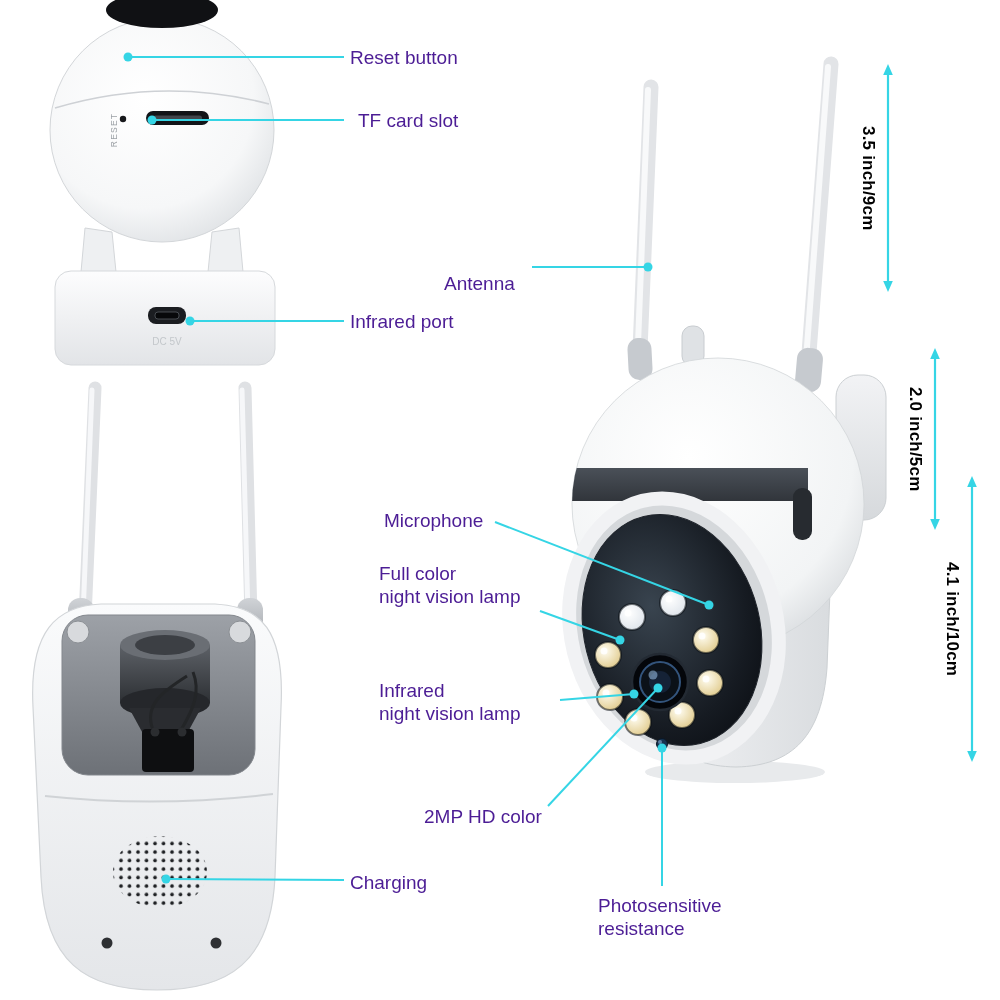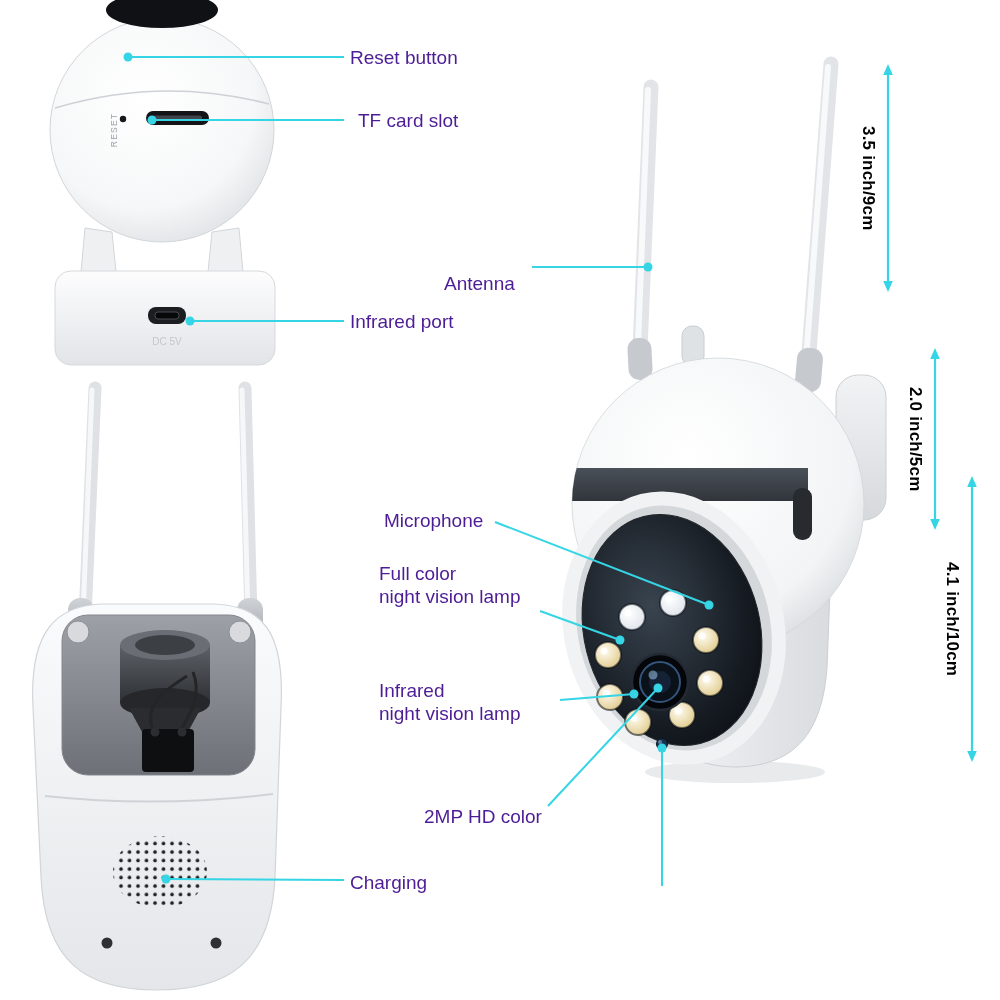--- a/index.html
+++ b/index.html
@@ -252,20 +252,22 @@
   <div class="callout" style="left:358px;top:109px">TF card slot</div>
   <div class="callout" style="left:444px;top:272px">Antenna</div>
   <div class="callout" style="left:350px;top:310px">Infrared port</div>
   <div class="callout" style="left:384px;top:509px">Microphone</div>
   <div class="callout" style="left:379px;top:562px">Full color
 night vision lamp</div>
   <div class="callout" style="left:379px;top:679px">Infrared
 night vision lamp</div>
   <div class="callout" style="left:424px;top:805px">2MP HD color</div>
   <div class="callout" style="left:350px;top:871px">Charging</div>
+  <div class="callout" style="left:598px;top:894px">Photosensitive
+resistance</div>
 
   <div class="dim" style="left:858px;top:64px;height:228px">
     <span class="dim-text">3.5 inch/9cm</span>
     <svg class="dim-arrow" width="14" height="228" viewBox="0 0 14 228">
       <line x1="7" y1="9" x2="7" y2="219"></line>
       <polygon points="7,0 2.2,11 11.8,11"></polygon>
         <polygon points="7,228 2.2,217 11.8,217"></polygon>
     </svg>
   </div>
   <div class="dim" style="left:905px;top:348px;height:182px">

